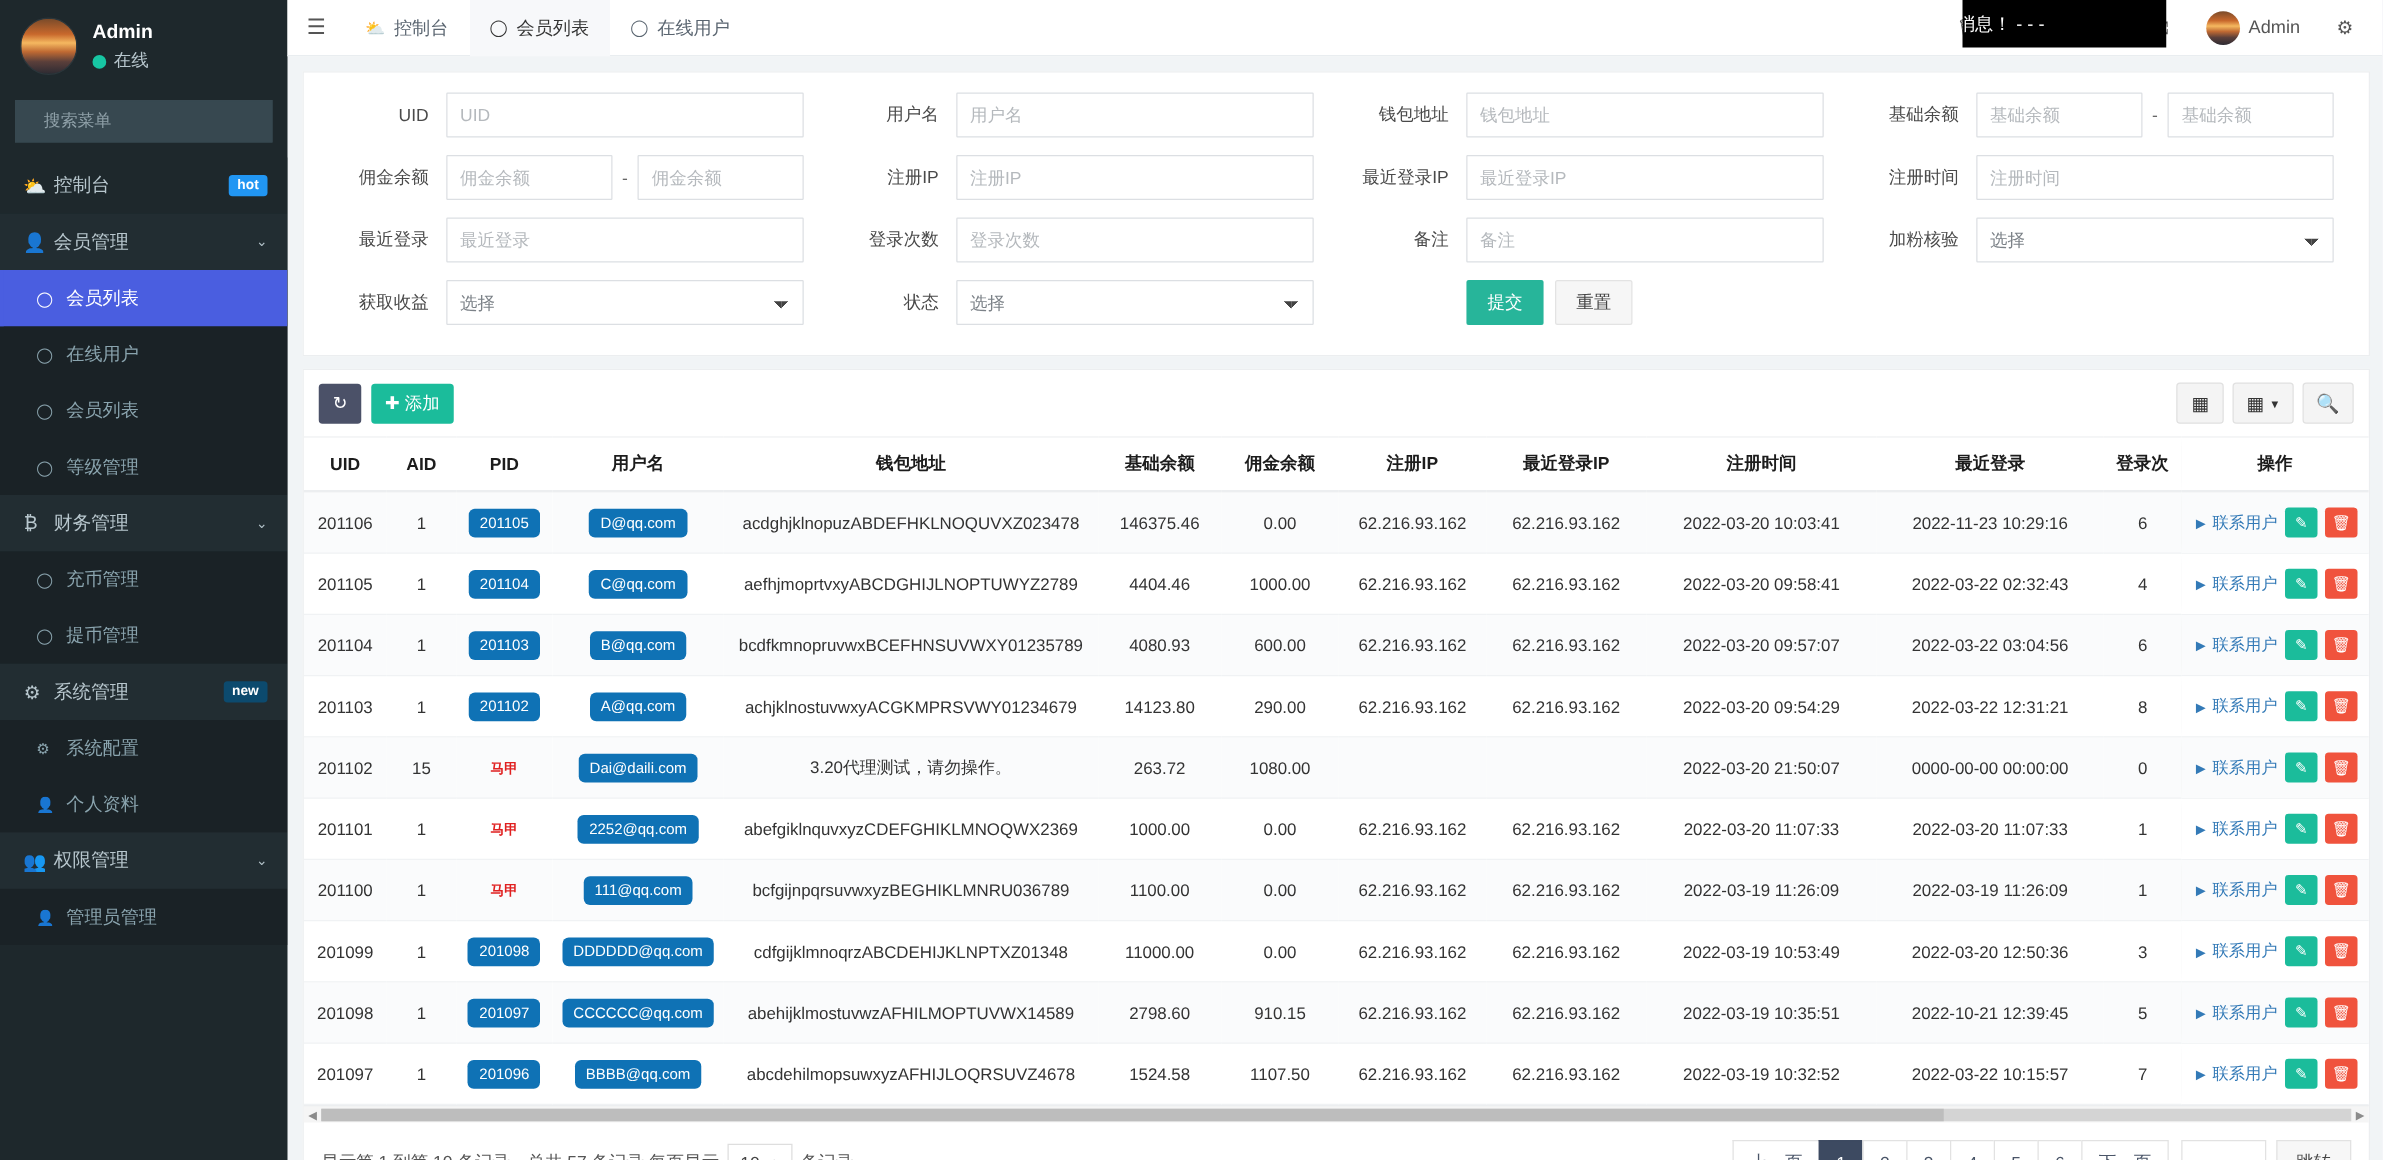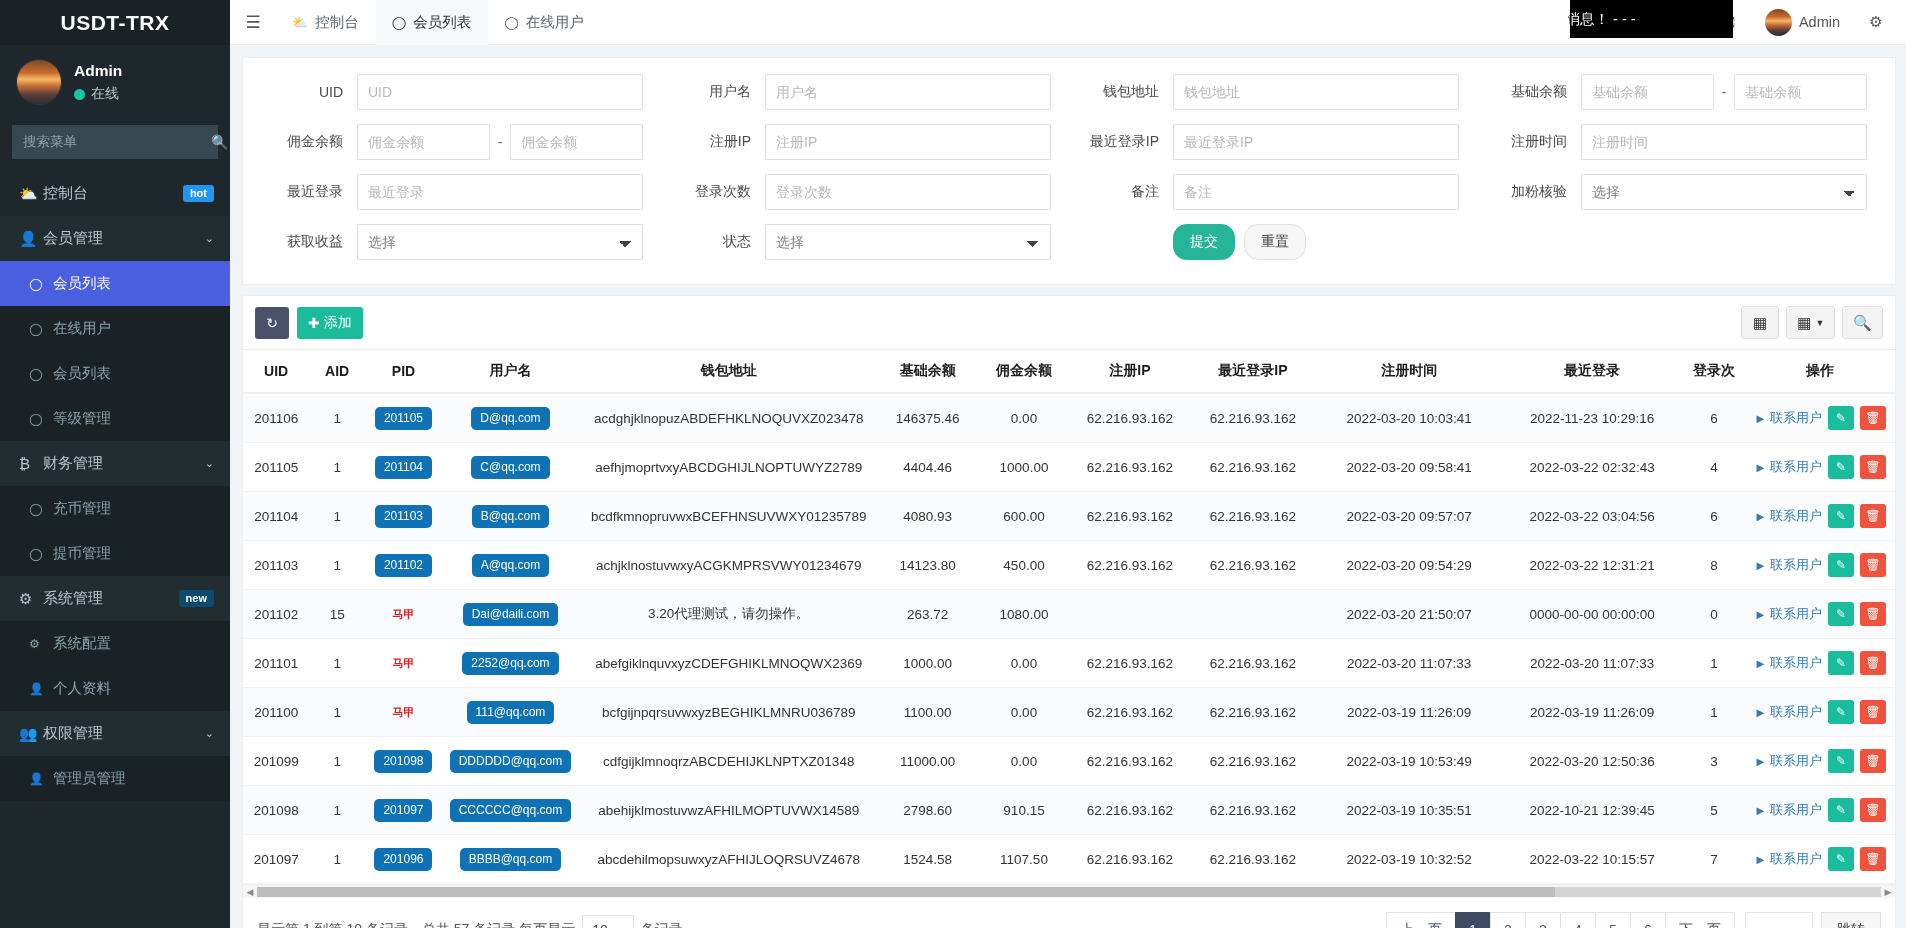--- a/index.html
+++ b/index.html
@@ -39,21 +39,21 @@
   .userstatus { color: #b8c7ce; font-size: 14px; display: flex; align-items: center; gap: 6px; }
   .dot { width: 11px; height: 11px; border-radius: 50%; background: #17c6a3; display: inline-block; }
 
   .searchbox {
     margin: 8px 12px 12px 12px;
     background: #374850; border: 1px solid #374850;
     display: flex; align-items: center; height: 34px;
   }
   .searchbox input {
     flex: 1; background: transparent; border: 0; outline: none;
-    color: #c4ccd1; font-size: 13.5px; padding: 0 10px;
+    color: #c4ccd1; font-size: 13.5px; padding: 0 22px;
     font-family: Liberation Serif, serif;
   }
   .searchbox input::placeholder { color: #8fa0a8; }
   .searchbox .sicon { padding: 0 12px; color: #8fa0a8; font-size: 14px; }
 
   .menu { list-style: none; }
   .menu-item {
     display: flex; align-items: center;
     height: 45px; padding: 0 16px;
     color: #b8c7ce; font-size: 15px;
@@ -132,21 +132,21 @@
   input.inp::placeholder { color: #b5b9bd; }
   select.sel { color: #7c8288; -webkit-appearance: none; appearance: none;
     background-image: linear-gradient(45deg,transparent 50%,#444 50%),linear-gradient(135deg,#444 50%,transparent 50%);
     background-position: calc(100% - 17px) 16px, calc(100% - 11px) 16px;
     background-size: 6px 6px, 6px 6px; background-repeat: no-repeat; }
   .range { display: flex; align-items: center; gap: 8px; }
   .range input.inp { flex: 1; }
   .range .dash { color: #666; }
   .btnrow { display: flex; gap: 9px; }
   .btn { height: 36px; padding: 0 16px; font-size: 14px; border: 1px solid transparent;
-         cursor: pointer; font-family: inherit; border-radius: 14px; }
+         cursor: pointer; font-family: inherit; border-radius: 2px; }
   .btn-submit { background: #27b59a; color: #fff; }
   .btn-reset { background: #f6f6f6; color: #444; border-color: #e3e3e3; }
 
   
   .tablewrap { background: #fff; border: 1px solid #eceef0; margin-top: 10px; position: relative; }
   .tbar { display: flex; align-items: center; padding: 10px 12px; }
   .tbar-left { display: flex; gap: 8px; }
   .tbtn { height: 32px; min-width: 34px; padding: 0 11px; border-radius: 3px; font-size: 14px;
           display: flex; align-items: center; justify-content: center; gap: 4px;
           color: #fff; border: 0; cursor: pointer; font-family: inherit; }
@@ -204,21 +204,20 @@
                 outline: none; font-family: inherit; padding: 0 8px; }
   .jump-btn { height: 35px; padding: 0 15px; margin-left: 8px; border: 1px solid #e2e2e2; background: #f7f7f7;
               font-size: 14px; color: #444; cursor: pointer; font-family: inherit; }
 </style>
 </head>
 <body>
 
 <div class="app">
 
   <aside class="sidebar">
-    <div class="brand">USDT-TRX</div>
 
     <div class="userpanel">
       <div class="avatar"></div>
       <div class="userinfo">
         <div class="username">Admin</div>
         <div class="userstatus">
           <span class="dot"></span>
           <span>在线</span>
         </div>
       </div>
@@ -572,21 +571,21 @@
                     </span>
                   </td>
                 </tr>
                 <tr>
                   <td>201103</td>
                   <td>1</td>
                   <td><span class="pill">201102</span></td>
                   <td><span class="pill">A@qq.com</span></td>
                   <td>achjklnostuvwxyACGKMPRSVWY01234679</td>
                   <td>14123.80</td>
-                  <td>450.00</td>
+                  <td>290.00</td>
                   <td>62.216.93.162</td>
                   <td>62.216.93.162</td>
                   <td>2022-03-20 09:54:29</td>
                   <td>2022-03-22 12:31:21</td>
                   <td>8</td>
                   <td class="opcol-sticky">
                     <span class="op-cell">
                       <a class="link-contact"><span>►</span>联系用户</a>
                       <span class="ibtn edit">✎</span>
                       <span class="ibtn del">🗑</span>

